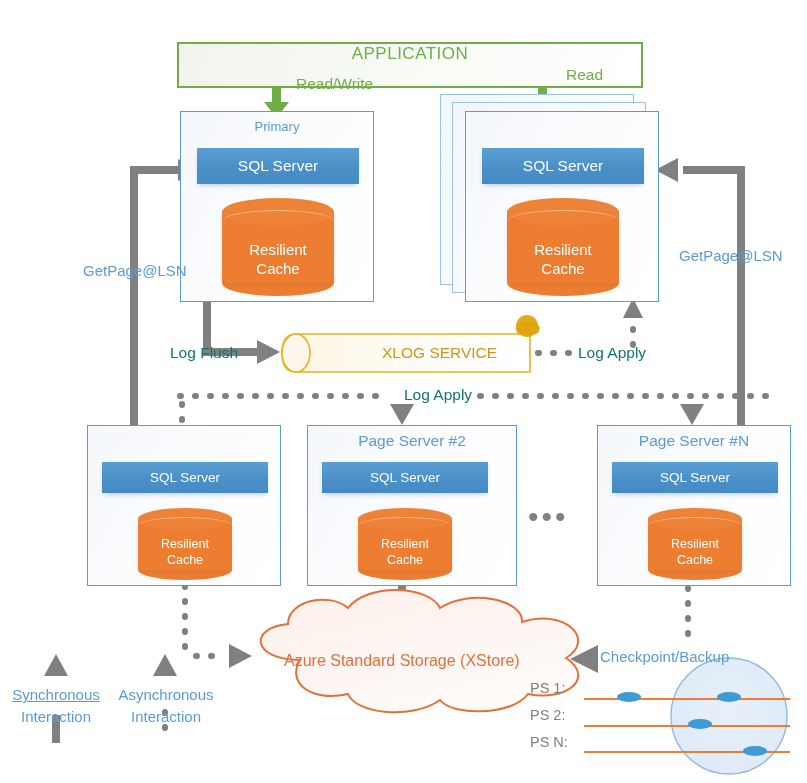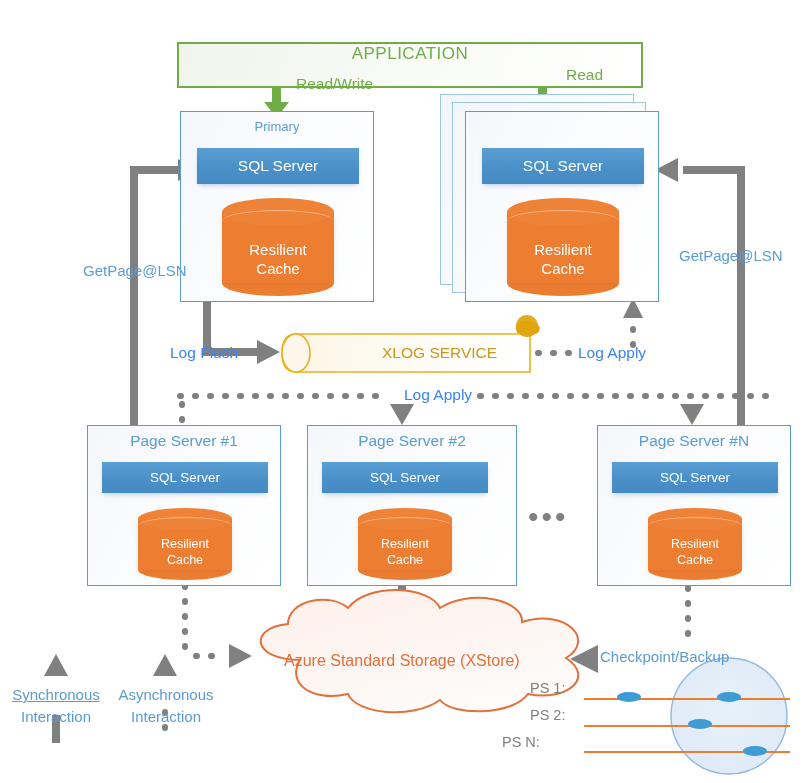--- a/index.html
+++ b/index.html
@@ -116,21 +116,21 @@
   .xlog-label {
     position: absolute;
     color: #C9971B;
     font-size: 15.5px;
   }
 
   
   .lbl { position: absolute; white-space: nowrap; }
   .lbl-blue  { color: #5B9BD5; font-size: 15px; }
   .lbl-green { color: #70AD47; font-size: 15.5px; }
-  .lbl-gold  { color: #3b82f6; font-size: 15.5px; }
+  .lbl-gold  { color: #0f766e; font-size: 15.5px; }
   .lbl-gray  { color: #808080; font-size: 14.5px; }
   .lbl-orange{ color: #E2703A; font-size: 16px; }
   .lbl-center { text-align: center; }
   .ellipsis-dots {
     position: absolute;
     color: #808080;
     font-size: 30px;
     letter-spacing: 3px;
     line-height: 10px;
   }
@@ -295,21 +295,20 @@
       <div class="top" style="top:0px;  height:26px;"></div>
       <div class="rim" style="top:12px; height:22px;"></div>
       <div class="txt" style="top:42px;">
         <div>Resilient</div>
         <div>Cache</div>
       </div>
     </div>
   </div>
 
   <div class="abs node-box" style="left:87px; top:425px; width:194px; height:161px;">
-    <div class="node-title small" style="top:6px;">Page Server #1</div>
     <div class="sql-bar small" style="left:14px; top:36px; width:166px; height:31px;">
       <span>SQL Server</span>
     </div>
     <div class="cyl" style="left:50px; top:82px; width:94px; height:74px;">
       <div class="bottom" style="top:52px; height:20px;"></div>
       <div class="body" style="top:10px; height:52px;"></div>
       <div class="top" style="top:0px;  height:20px;"></div>
       <div class="rim" style="top:9px;  height:17px;"></div>
       <div class="txt small" style="top:28px;">
         <div>Resilient</div>
@@ -369,21 +368,21 @@
   <div class="lbl lbl-gold" style="left:578px; top:344px;">Log Apply</div>
 
   <div class="lbl lbl-gold" style="left:404px; top:386px;">Log Apply</div>
 
   <div class="lbl lbl-orange" style="left:284px; top:652px;">Azure Standard Storage (XStore)</div>
 
   <div class="lbl lbl-blue" style="left:600px; top:648px;">Checkpoint/Backup</div>
 
   <div class="lbl lbl-gray" style="left:530px; top:680px;">PS 1:</div>
   <div class="lbl lbl-gray" style="left:530px; top:707px;">PS 2:</div>
-  <div class="lbl lbl-gray" style="left:502px; top:734px;">PS N:</div>
+  <div class="lbl lbl-gray" style="left:530px; top:734px;">PS N:</div>
 
   <div class="lbl lbl-blue lbl-center" style="left:0px; top:686px; width:112px;text-decoration:underline;">Synchronous</div>
   <div class="lbl lbl-blue lbl-center" style="left:0px; top:708px; width:112px;">Interaction</div>
 
   <div class="lbl lbl-blue lbl-center" style="left:110px; top:686px; width:112px;">Asynchronous</div>
   <div class="lbl lbl-blue lbl-center" style="left:110px; top:708px; width:112px;">Interaction</div>
 
 </div>
 
 </body></html>

